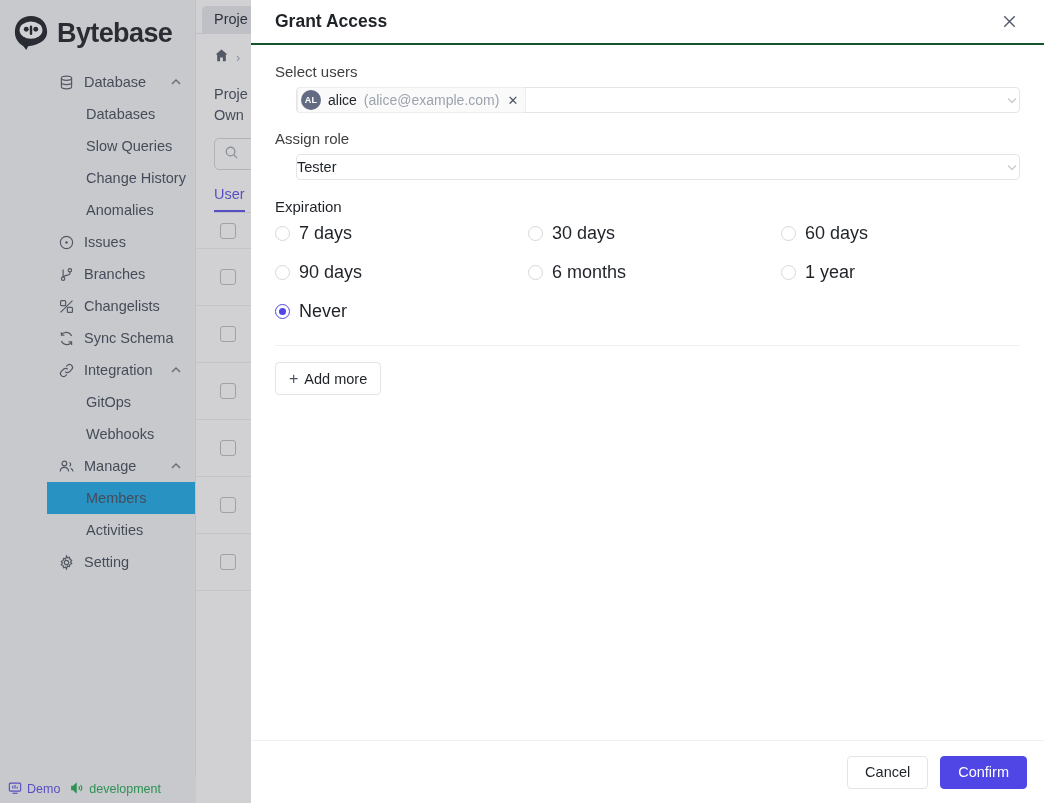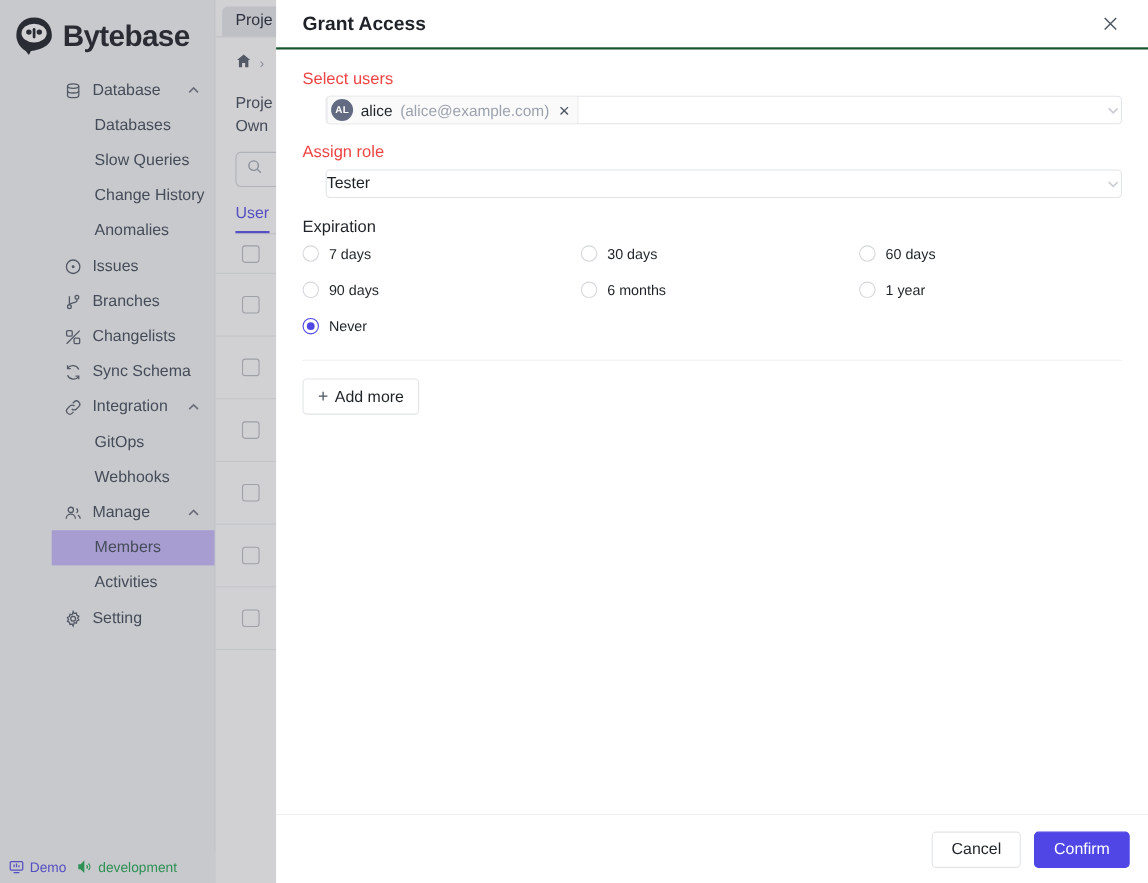--- a/index.html
+++ b/index.html
@@ -29,21 +29,21 @@
     padding: 0 12px 0 10px; gap: 9px; cursor: pointer;
     font-size: 14.5px; color: #374151;
   }
   .nav-item .ico { width: 18px; height: 18px; flex: 0 0 18px; display: flex; align-items: center; justify-content: center; color: #4b5563; }
   .nav-item .lbl { flex: 1 1 auto; white-space: nowrap; }
   .nav-item .chev { width: 14px; height: 14px; color: #6b7280; flex: 0 0 14px; }
   .nav-sub {
     display: flex; align-items: center; height: 32px;
     padding-left: 39px; font-size: 14.5px; color: #374151; cursor: pointer;
   }
-  .nav-sub.active { background: #c4b5fd; }
+  .nav-sub.active { background: #0ea5e9; }
 
   .statusbar {
     position: absolute; left: 0; bottom: 0; width: 196px; height: 28px;
     display: flex; align-items: center; gap: 10px; padding: 0 8px;
     background: #f3f4f6; font-size: 12.5px;
   }
   .status-chip { display: flex; align-items: center; gap: 5px; }
   .status-demo { color: #4f46e5; }
   .status-env { color: #16a34a; }
 
@@ -77,21 +77,21 @@
     background: #ffffff; display: flex; flex-direction: column;
   }
   .modal-head {
     height: 45px; flex: 0 0 45px; display: flex; align-items: center;
     padding: 0 24px 0 24px; border-bottom: 2px solid #14532d;
   }
   .modal-title { font-size: 17.5px; font-weight: 700; color: #1f2328; flex: 1 1 auto; }
   .close-btn { width: 22px; height: 22px; color: #4b5563; cursor: pointer; display: flex; align-items: center; justify-content: center; }
 
   .modal-body { flex: 1 1 auto; padding: 18px 24px 0 24px; overflow: hidden; }
-  .field-label { font-size: 15px; color: #ef4444; margin-bottom: 7px; }
+  .field-label { font-size: 15px; color: #404040; margin-bottom: 7px; }
   .field-label.mt { margin-top: 17px; }
 
   .select-ctl {
     height: 26px; border: 1px solid #e2e4e8; border-radius: 4px;
     display: flex; align-items: center; padding: 0 0; background: #fff;
     font-size: 14.5px; color: #1f2328; margin-left: 21px;
   }
   .select-ctl .val { flex: 1 1 auto; display: flex; align-items: center; }
   .select-ctl .dd { color: #c9ccd2; width: 14px; height: 14px; flex: 0 0 14px; }
 
@@ -103,21 +103,21 @@
   .avatar {
     width: 20px; height: 20px; border-radius: 50%; background: #636b83;
     color: #fff; font-size: 9px; font-weight: 700;
     display: flex; align-items: center; justify-content: center; letter-spacing: 0.3px;
   }
   .chip-email { color: #9ca3af; }
   .chip-x { color: #4b5563; font-size: 13px; cursor: pointer; margin-left: 1px; }
 
   .exp-label { font-size: 15px; color: #1f2328; margin-top: 18px; margin-bottom: 8px; }
   .radio-grid { display: grid; grid-template-columns: 253px 253px 1fr; row-gap: 18px; }
-  .radio-opt { display: flex; align-items: center; gap: 9px; font-size: 13px; color: #1f2328; cursor: pointer; }
+  .radio-opt { display: flex; align-items: center; gap: 9px; font-size: 18px; color: #1f2328; cursor: pointer; }
   .radio {
     width: 15px; height: 15px; border-radius: 50%;
     border: 1px solid #d6d8dd; background: #fff; flex: 0 0 15px;
     display: flex; align-items: center; justify-content: center;
   }
   .radio.on { border: 1.5px solid #4f46e5; }
   .radio.on::after { content: ""; width: 7px; height: 7px; border-radius: 50%; background: #4f46e5; }
 
   .custom-input {
     margin-left: 9px; width: 96px; height: 30px;

